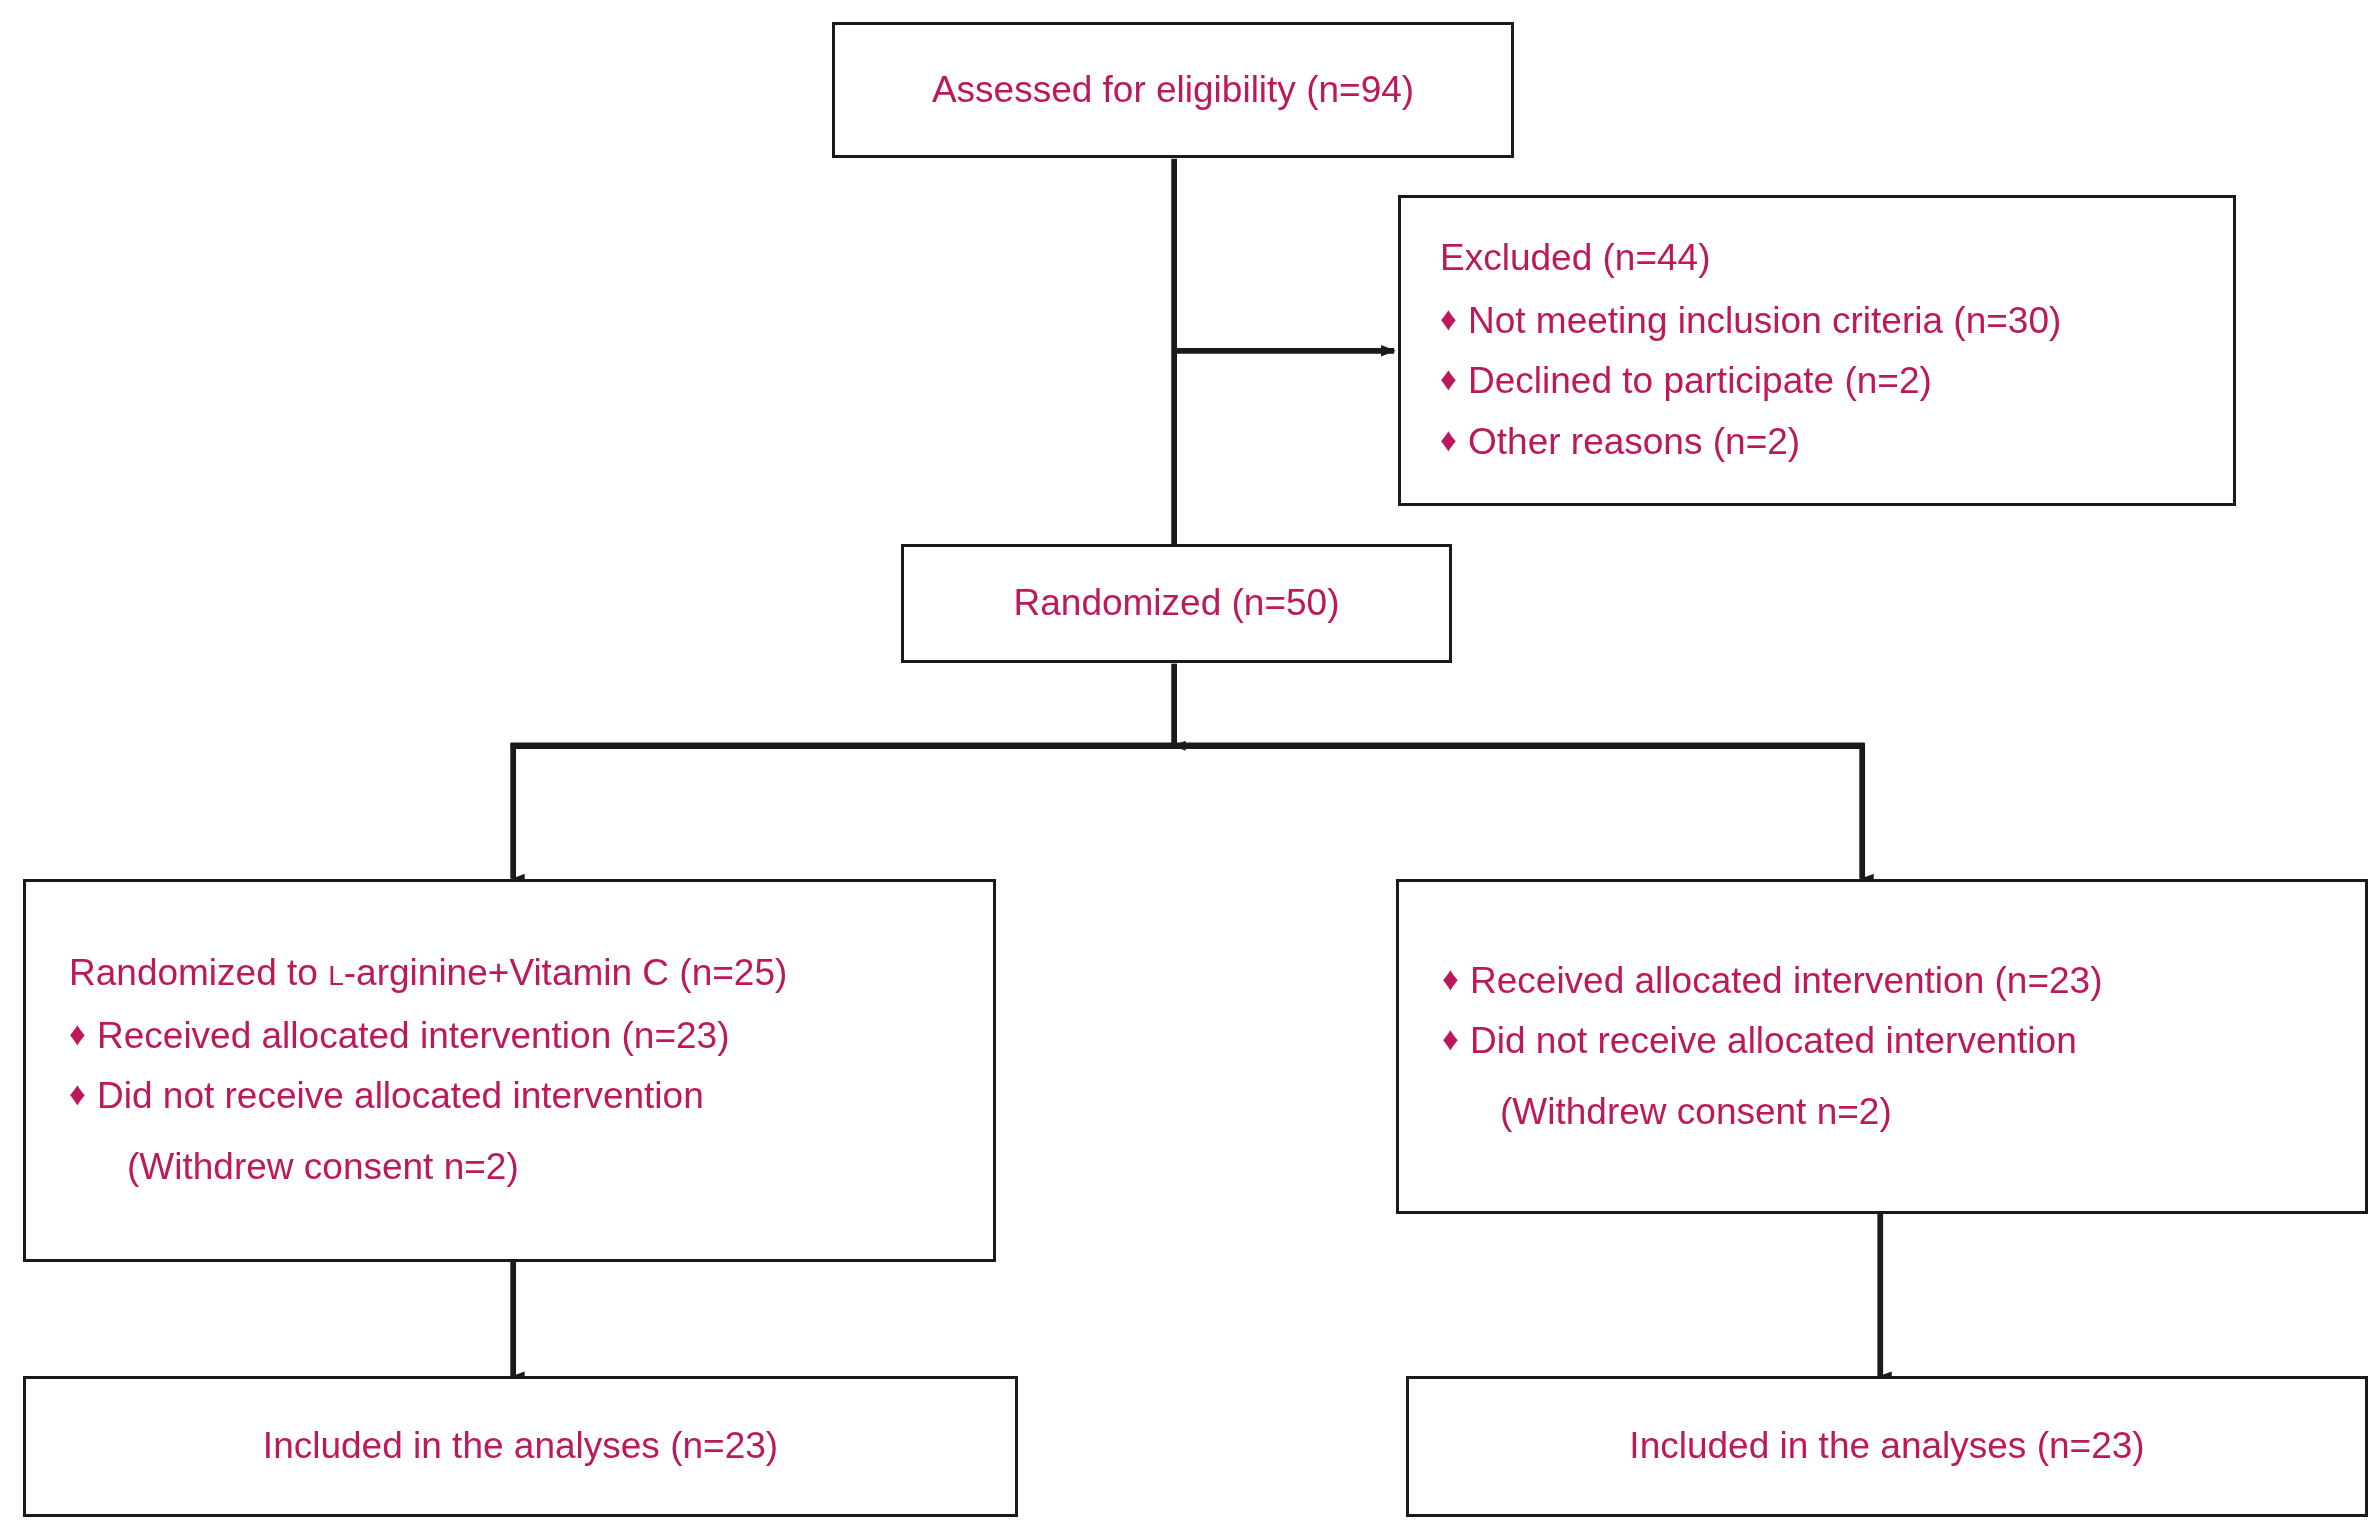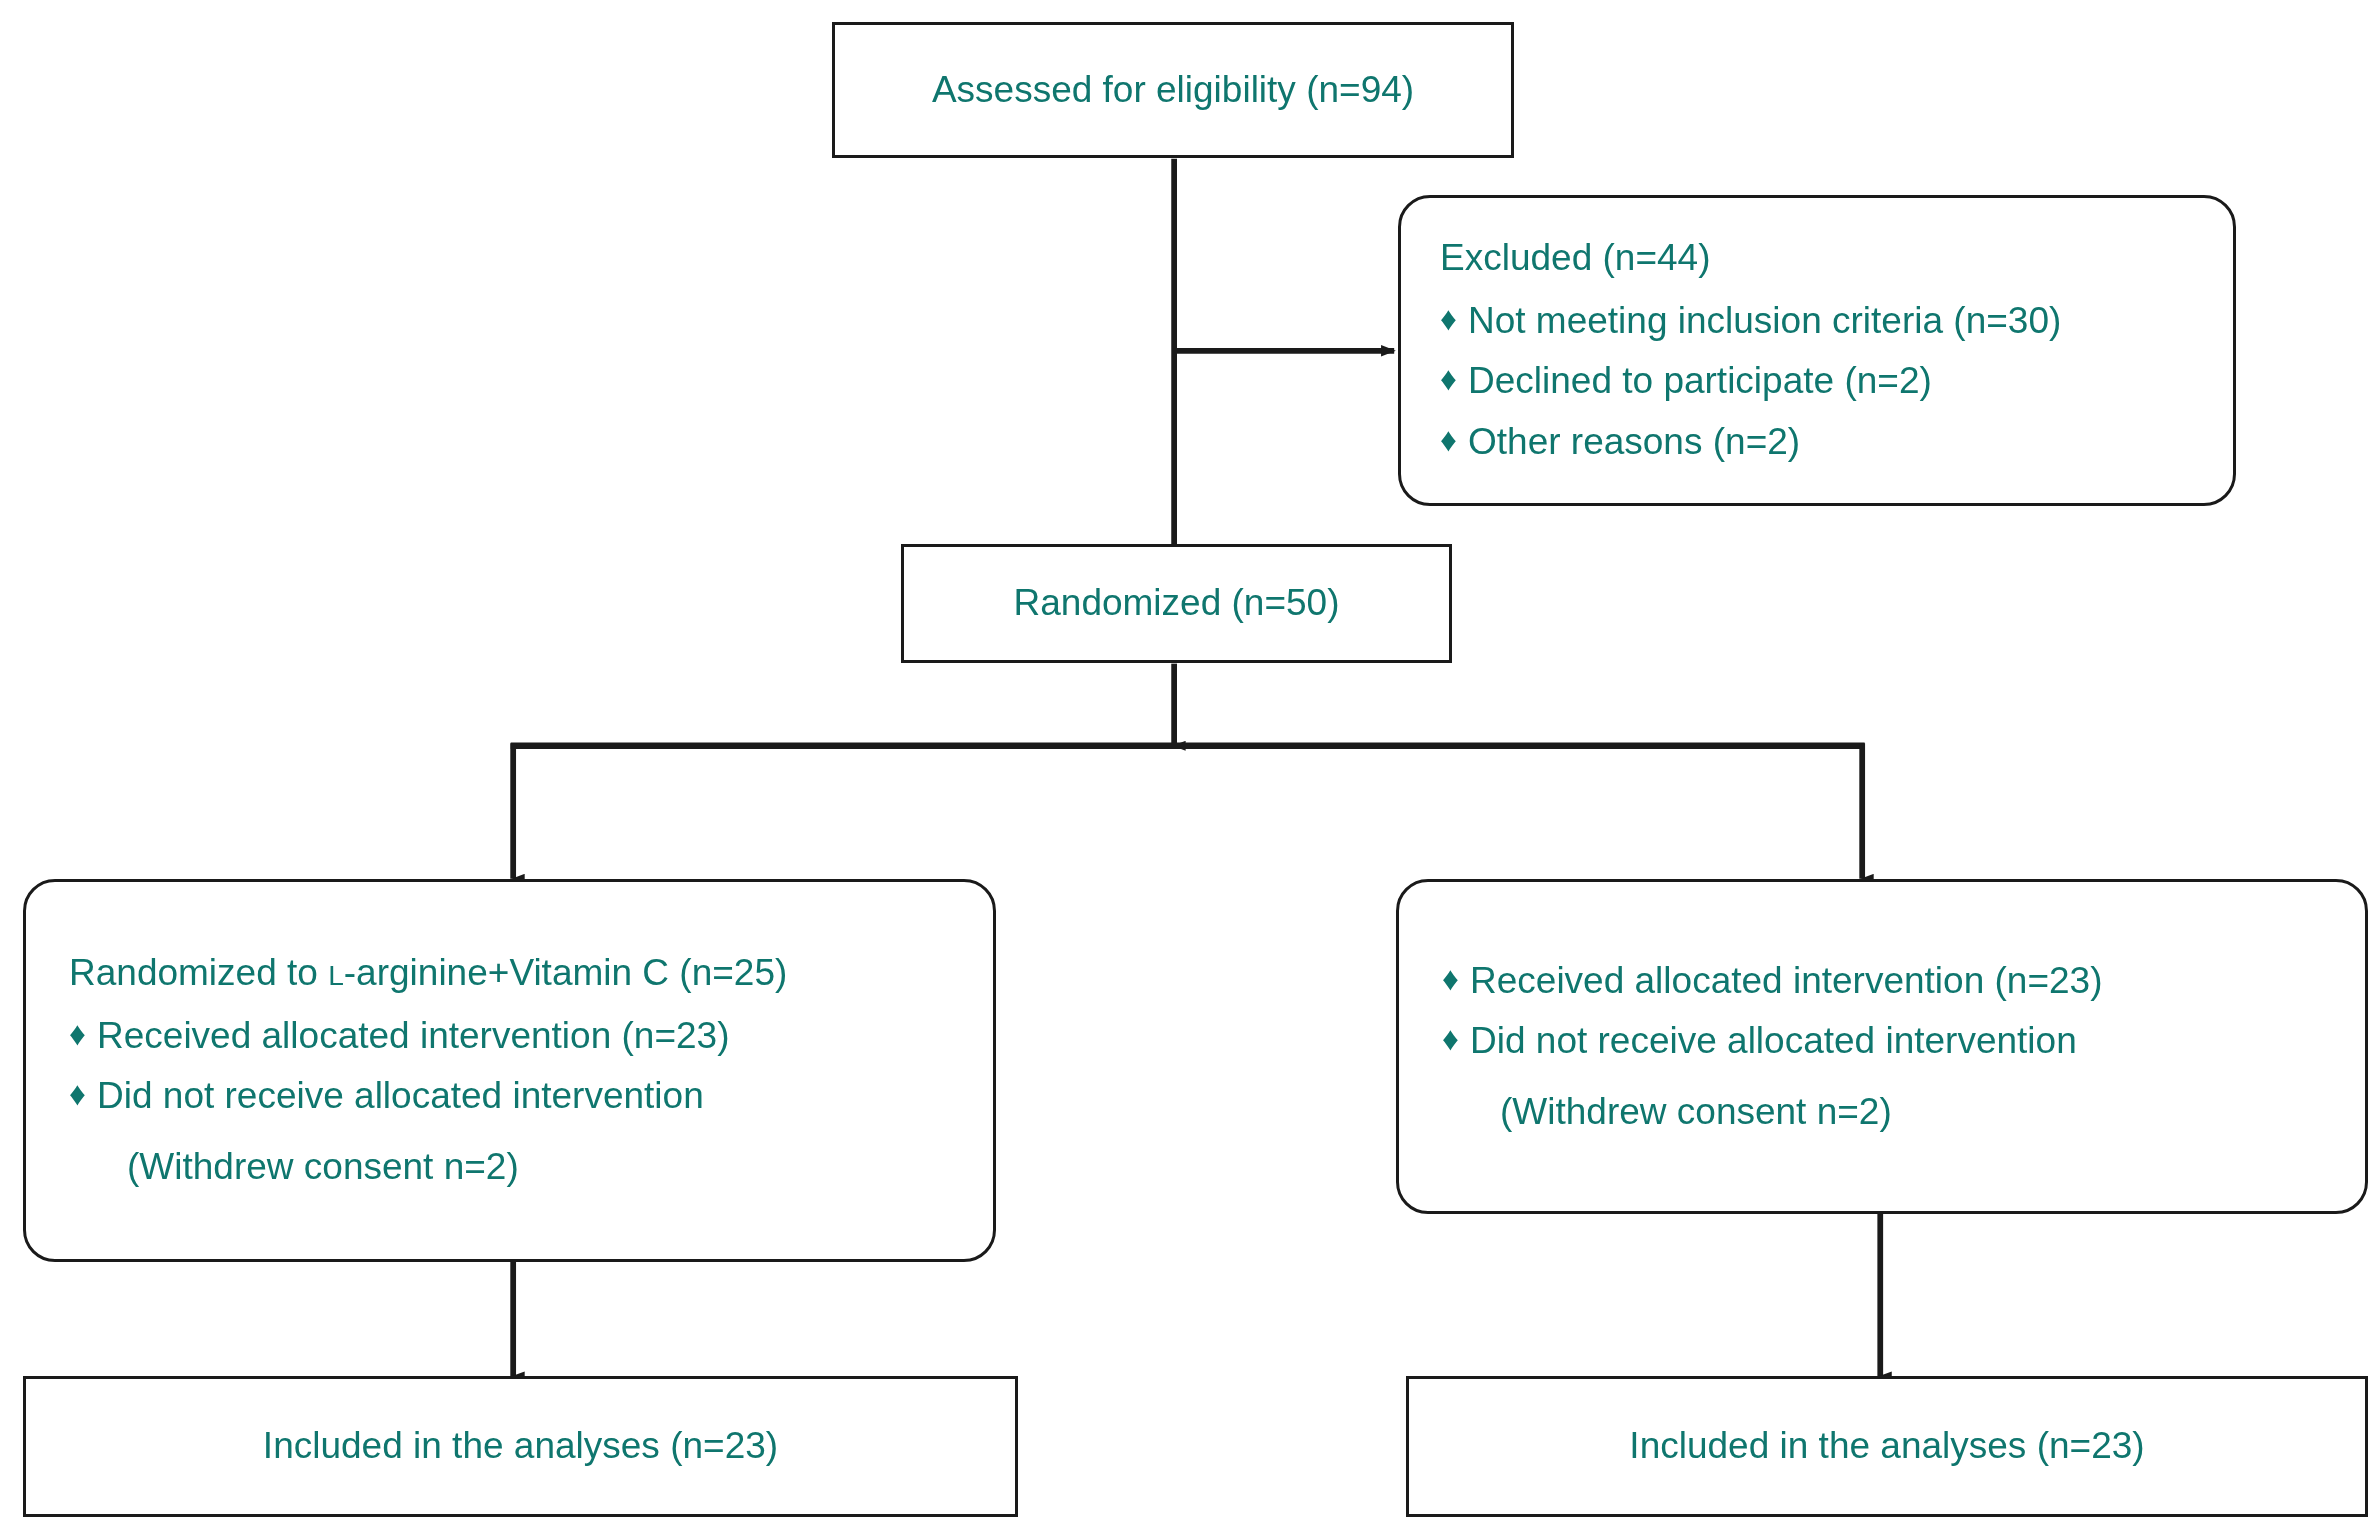--- a/index.html
+++ b/index.html
@@ -23,32 +23,31 @@
     top: 0;
     width: 2377px;
     height: 1535px;
     pointer-events: none;
   }
   .node {
     position: absolute;
     box-sizing: border-box;
     border: 3.3px solid #1a1a1a;
     background: #ffffff;
-    color: #0f766e;
+    color: #be185d;
   }
   .node-center {
     display: flex;
     align-items: center;
     justify-content: center;
   }
   .node-body {
     display: flex;
     flex-direction: column;
     justify-content: center;
-    border-radius: 32px;
   }
   .title-line {
     font-size: 37px;
     line-height: 1.1;
     white-space: nowrap;
   }
   .head-line {
     font-size: 37px;
     line-height: 1.1;
     white-space: nowrap;

